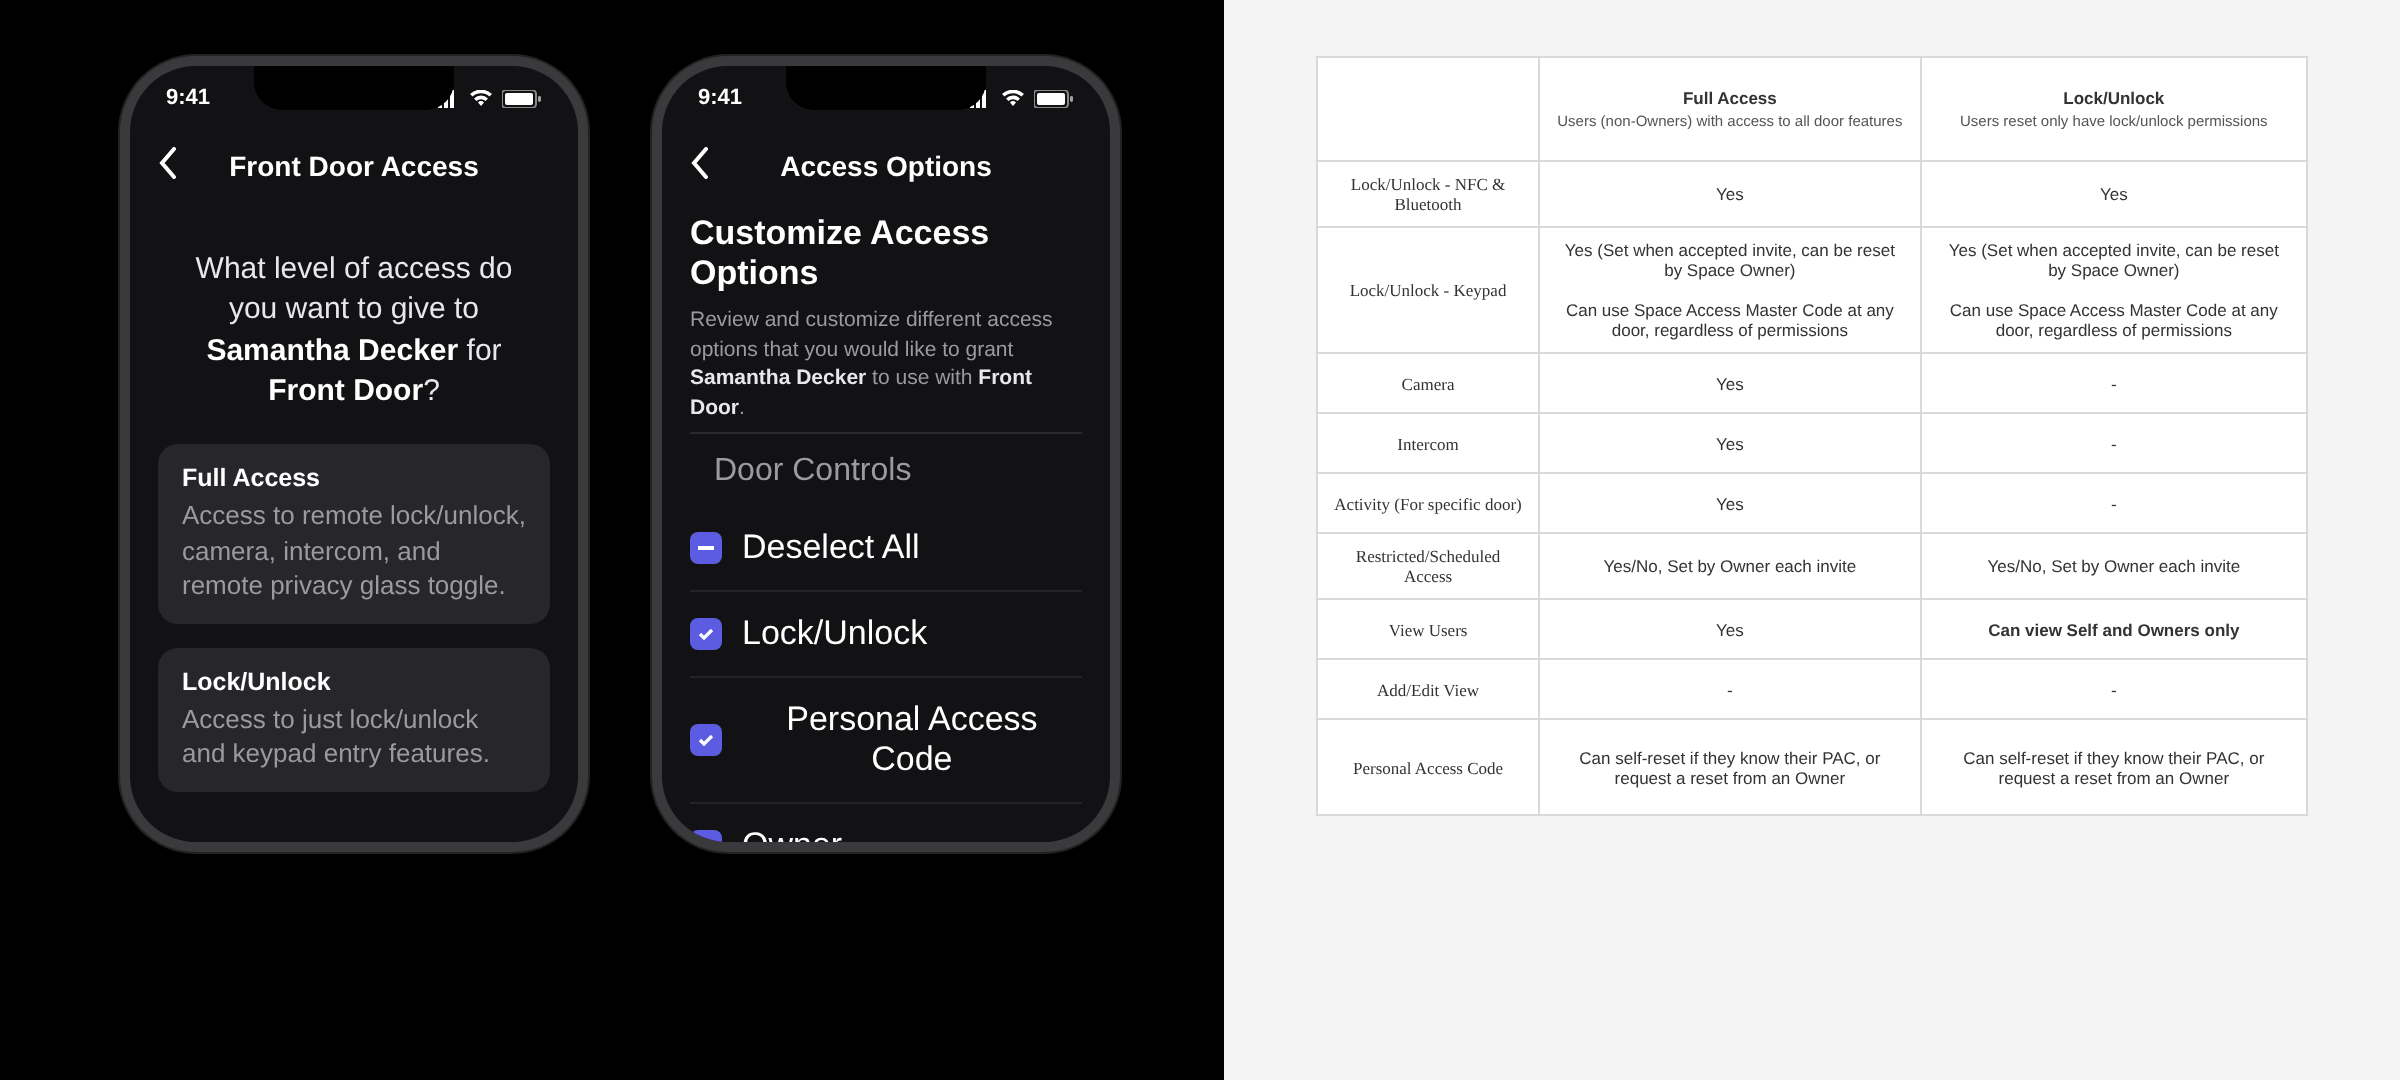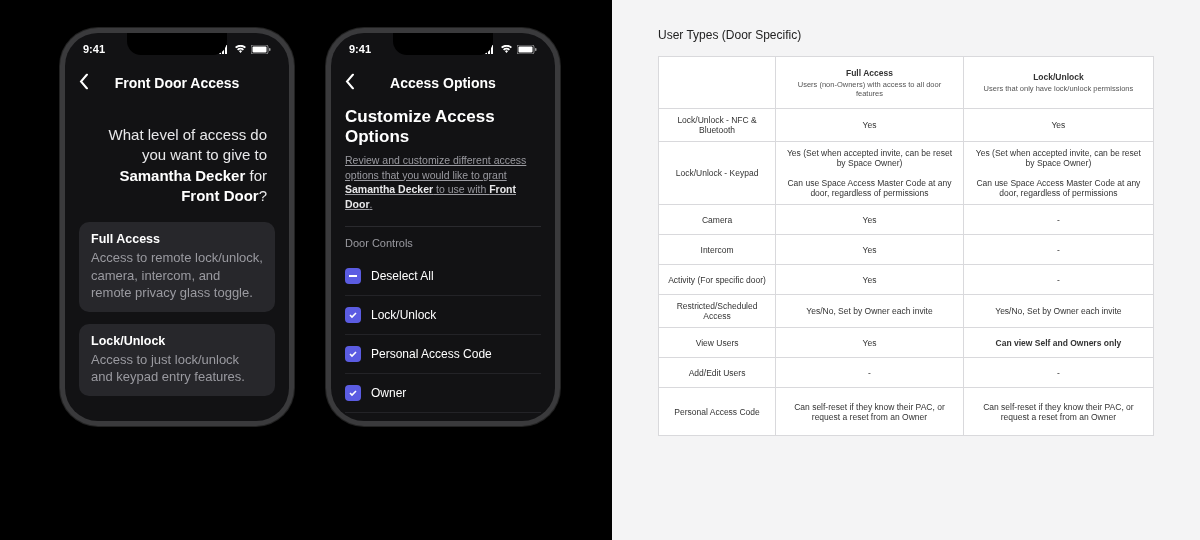--- a/index.html
+++ b/index.html
@@ -50,41 +50,42 @@
   .signal svg, .wifi svg, .battery svg { display: block; }
   .nav-bar {
     display: flex; align-items: center; justify-content: center;
     height: 36px; position: relative; font-size: 14px; font-weight: 600;
   }
   .back {
     position: absolute; left: 14px; top: 50%; transform: translateY(-50%);
   }
   .content { padding: 0 14px; }
   .prompt {
-    text-align: right; font-size: 15px; line-height: 1.35;
+    text-align: center; font-size: 15px; line-height: 1.35;
     padding: 24px 8px 16px; color: #e8e8ea;
   }
   .prompt .b { font-weight: 700; color: #fff; }
   .card {
     background: #27272b; border-radius: 10px;
     padding: 10px 12px; margin-bottom: 12px;
   }
   .card-title { font-size: 12.5px; font-weight: 600; margin-bottom: 3px; }
   .card-desc { font-size: 13px; color: #9a9aa0; line-height: 1.35; }
 
   
   .h2 { font-size: 17px; font-weight: 700; margin: 6px 0 6px; }
-  .sub { font-size: 10.5px; color: #9a9aa0; line-height: 1.4; margin-bottom: 14px; text-decoration: underline;}
+  .sub { font-size: 10.5px; color: #9a9aa0; line-height: 1.4; margin-bottom: 4px;}
   .sub .b { color: #e8e8ea; font-weight: 600; }
-  .section-label { font-size: 11px; color: #9a9aa0; margin: 10px 0 8px; }
+  .section-label { font-size: 16px; color: #9a9aa0; margin: 10px 12px 8px; }
   .rule { border: none; border-top: 1px solid #2a2a2e; margin: 0; }
   .row {
     display: flex; align-items: center; gap: 10px;
     padding: 11px 0; border-bottom: 1px solid #232327;
-    font-size: 12px;
+    font-size: 17px;
+    text-align: center;
   }
   .check {
     width: 16px; height: 16px; border-radius: 4px;
     background: #5b5ce2; display: flex; align-items: center; justify-content: center;
   }
   .check.minus { background: #5b5ce2; }
   .check svg { display:block; }
 
   
   .right-panel {
@@ -98,21 +99,21 @@
   table {
     width: 100%; border-collapse: collapse; background: #fff;
     font-size: 8.5px; color: #333;
   }
   th, td {
     border: 1px solid #d9d9dc; padding: 6px 8px; text-align: center;
     vertical-align: middle;
   }
   th { font-weight: 700; font-size: 8.5px; }
   th .th-sub { font-weight: 400; font-size: 7.5px; color: #555; display:block; margin-top:2px;}
-  td.rowhead { color: #333; }
+  td.rowhead { color: #333; font-family: Liberation Serif, serif; }
   .corner { background: #fff; }
   .tall td { height: 48px; }
   tbody tr { height: 30px; }
 </style>
 </head>
 <body>
 
 <div class="left-panel">
 
   <div class="phone phone-1">
@@ -248,32 +249,31 @@
           <span>Intercom</span>
         </div>
         <div class="section-label" style="opacity:.55">Other Features</div>
       </div>
     </div>
   </div>
 
 </div>
 
 <div class="right-panel">
-  <div class="tbl-title">User Types (Door Specific)</div>
   <table>
     <thead>
       <tr style="height:52px">
         <th class="corner"></th>
         <th>
           <span>Full Access</span>
           <span class="th-sub">Users (non-Owners) with access to all door features</span>
         </th>
         <th>
           <span>Lock/Unlock</span>
-          <span class="th-sub">Users that only have lock/unlock permissions</span>
+          <span class="th-sub">Users reset only have lock/unlock permissions</span>
         </th>
       </tr>
     </thead>
     <tbody id="tbody">
         <tr>
           <td class="rowhead">Lock/Unlock - NFC &amp; Bluetooth</td>
           <td style="white-space: pre-line;">Yes</td>
           <td style="white-space: pre-line;">Yes</td>
         </tr>
         <tr class="tall">
@@ -304,21 +304,21 @@
           <td class="rowhead">Restricted/Scheduled Access</td>
           <td style="white-space: pre-line;">Yes/No, Set by Owner each invite</td>
           <td style="white-space: pre-line;">Yes/No, Set by Owner each invite</td>
         </tr>
         <tr>
           <td class="rowhead">View Users</td>
           <td style="white-space: pre-line;">Yes</td>
           <td style="white-space: pre-line; font-weight: bold;">Can view Self and Owners only</td>
         </tr>
         <tr>
-          <td class="rowhead">Add/Edit Users</td>
+          <td class="rowhead">Add/Edit View</td>
           <td style="white-space: pre-line;">-</td>
           <td style="white-space: pre-line;">-</td>
         </tr>
         <tr class="tall">
           <td class="rowhead">Personal Access Code</td>
           <td style="white-space: pre-line;">Can self-reset if they know their PAC, or request a reset from an Owner</td>
           <td style="white-space: pre-line;">Can self-reset if they know their PAC, or request a reset from an Owner</td>
         </tr>
       </tbody>
   </table>

